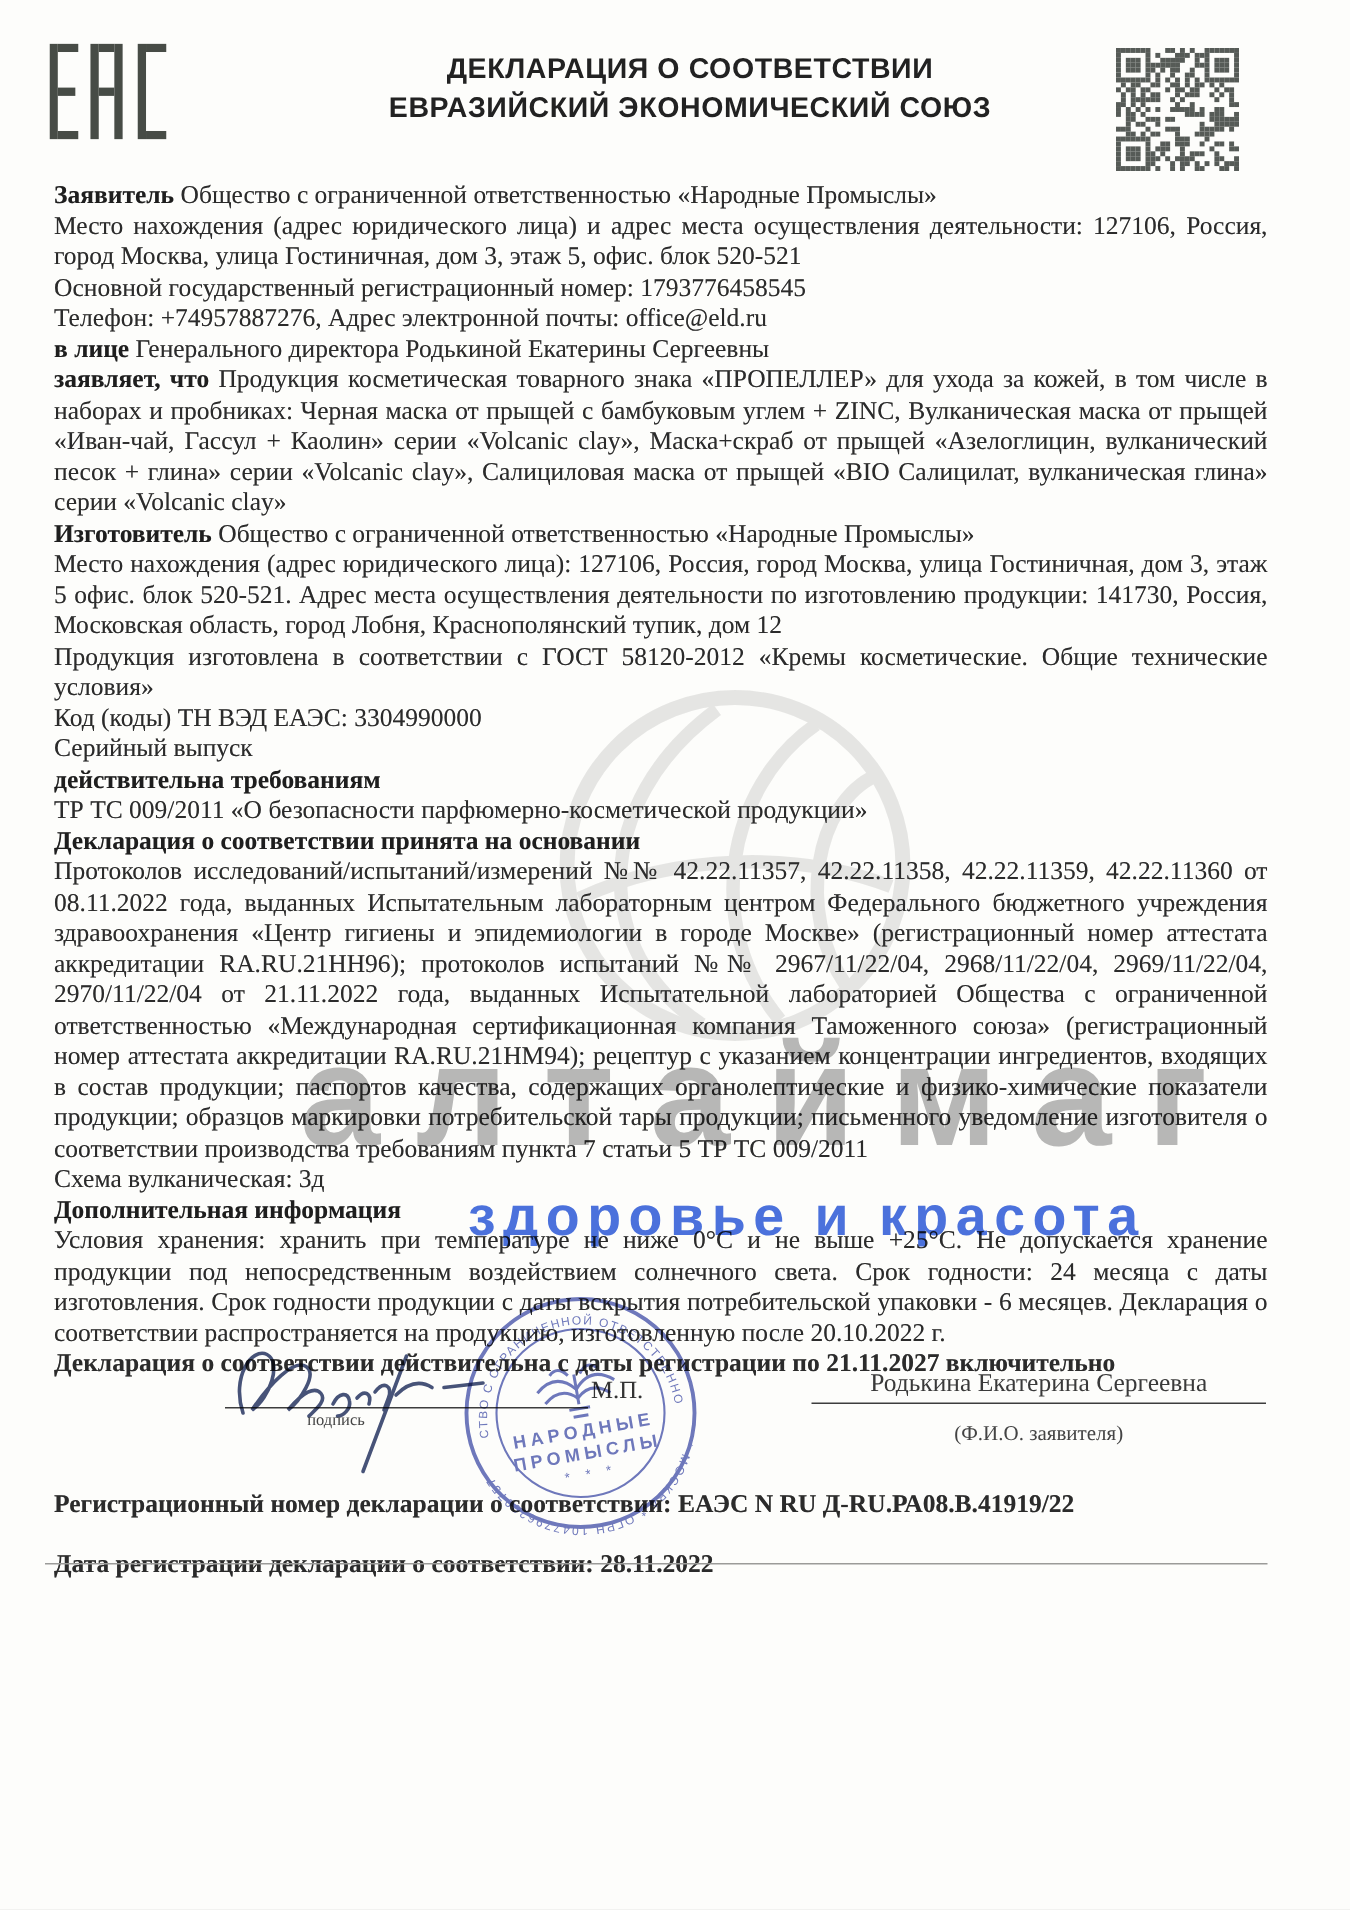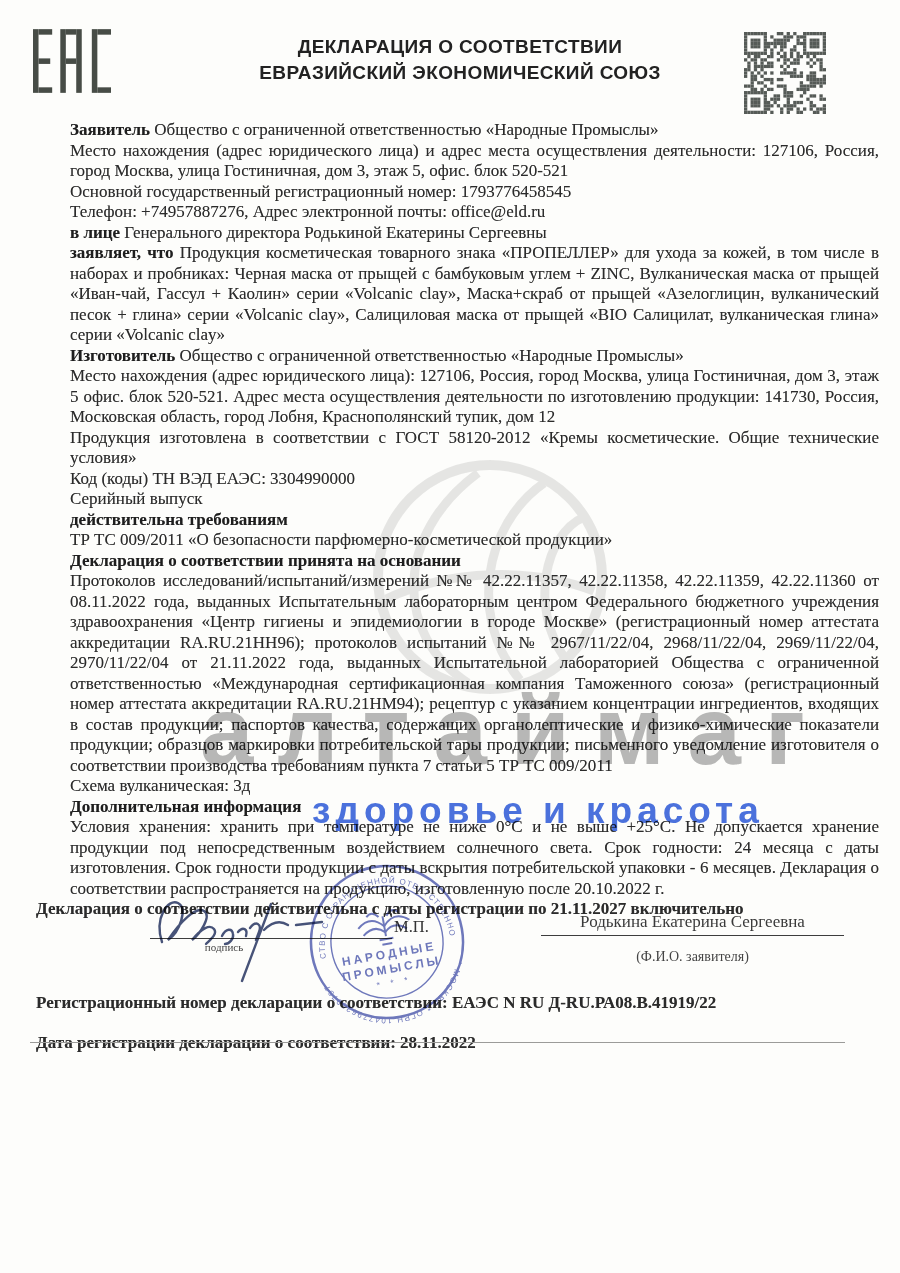--- a/index.html
+++ b/index.html
@@ -15,21 +15,20 @@
     position:absolute;left:180px;top:34px;width:560px;text-align:center;
     font-family:"Liberation Sans",sans-serif;font-weight:bold;
     font-size:19px;line-height:26px;color:#222;letter-spacing:.4px;
   }
   .qr-box{position:absolute;left:744px;top:32px;width:82px;height:82px;}
   
   .content{
     position:absolute;left:36px;top:120px;width:809px;
     font-size:17px;line-height:20.5px;text-align:justify;
     text-shadow:0 0 .4px rgba(70,70,70,.45);
-    margin-left:34px;
   }
   .content p{margin:0;}
   b{font-weight:700;color:#1e1e1e;}
   
   .leafball{position:absolute;left:358px;top:445px;z-index:0;opacity:.5;}
   .wm-text{
     position:absolute;left:200px;top:676px;z-index:5;pointer-events:none;
     font-family:"Liberation Sans",sans-serif;font-weight:bold;
     font-size:96px;letter-spacing:24px;color:#a7a7a7;opacity:.8;
     mix-blend-mode:multiply;white-space:nowrap;

